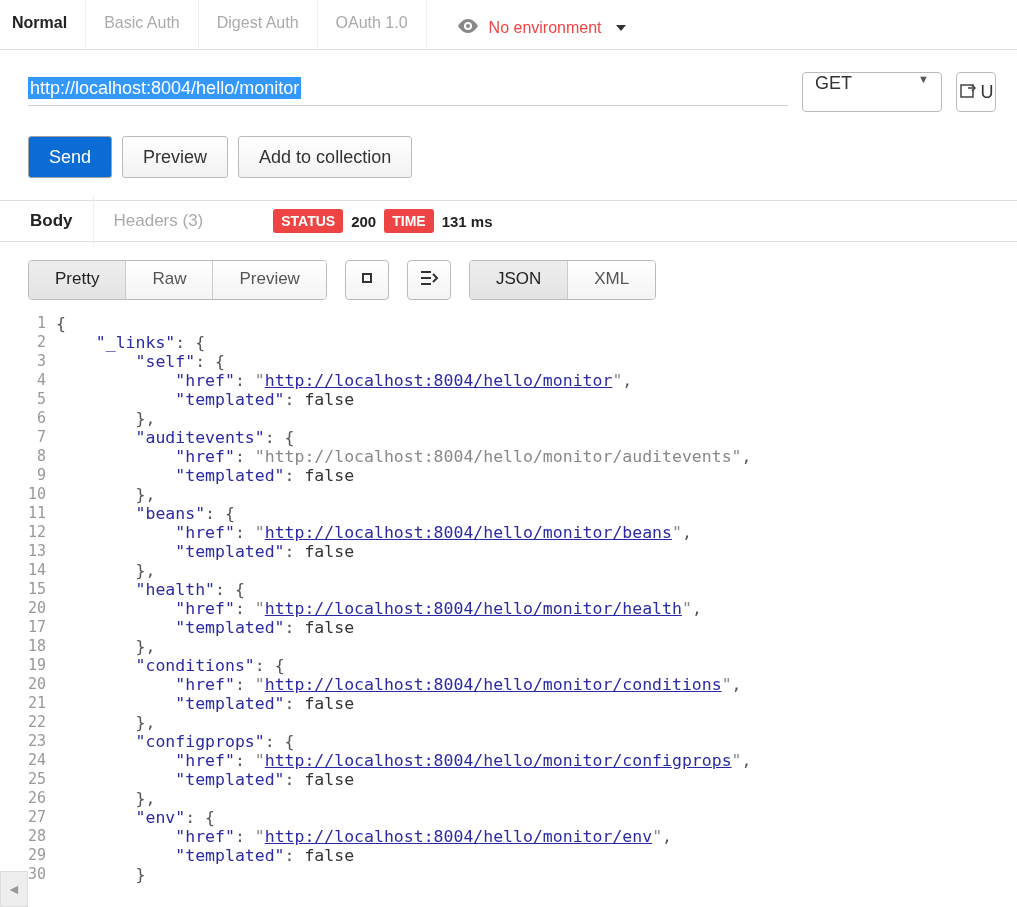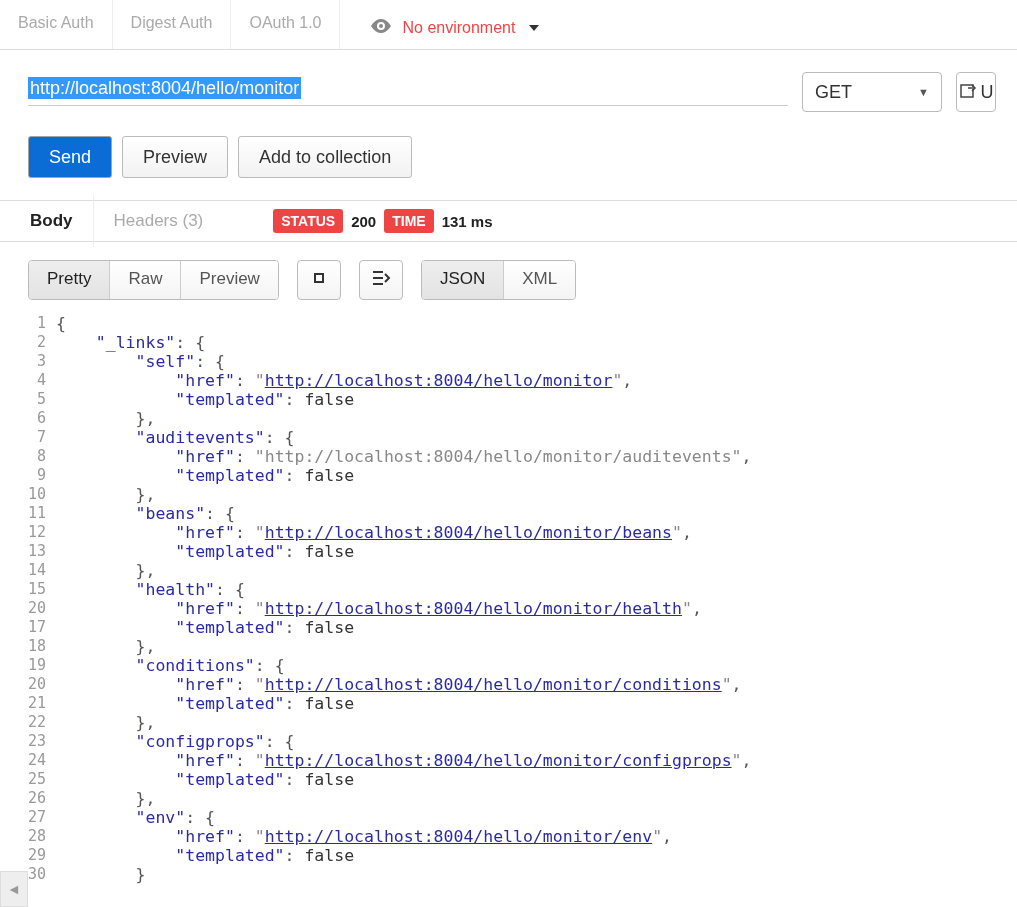--- a/index.html
+++ b/index.html
@@ -76,21 +76,21 @@
   }
   .method-select {
     flex: 0 0 140px;
     height: 40px;
     border: 1px solid #bbb;
     border-radius: 4px;
     background: #fff;
     font-size: 18px;
     padding: 0 12px;
     display: flex;
-    align-items: center;
+    align-items: flex-start;
     justify-content: space-between;
     cursor: pointer;
   }
   .method-select::after {
     content: "▼";
     font-size: 11px;
     color: #555;
   }
   .param-btn {
     flex: 0 0 40px;
@@ -172,21 +172,21 @@
     gap: 18px;
     padding: 18px 0 14px 28px;
   }
   .btn-group {
     display: flex;
     border: 1px solid #bbb;
     border-radius: 4px;
     overflow: hidden;
   }
   .btn-group .gbtn {
-    padding: 8px 18px;
+    padding: 8px 26px;
     font-size: 17px;
     background: linear-gradient(#fff, #f4f4f4);
     border-right: 1px solid #ccc;
     cursor: pointer;
     color: #555;
   }
   .btn-group .gbtn:last-child { border-right: none; }
   .btn-group .gbtn.active {
     background: linear-gradient(#eee, #e3e3e3);
     color: #222;
@@ -240,20 +240,21 @@
     align-items: center;
     justify-content: center;
     color: #999;
     cursor: pointer;
   }
 </style>
 </head>
 <body>
 
 <div class="top-tabs">
+  <div class="auth-tab first active">Normal</div>
   <div class="auth-tab">Basic Auth</div>
   <div class="auth-tab">Digest Auth</div>
   <div class="auth-tab">OAuth 1.0</div>
   <div class="env-area">
     <span class="eye-icon">
       <svg width="22" height="14" viewBox="0 0 22 14">
           <path fill="#888" d="M11 0C5 0 1 7 1 7s4 7 10 7 10-7 10-7S17 0 11 0zm0 11a4 4 0 1 1 0-8 4 4 0 0 1 0 8z"></path>
           <circle cx="11" cy="7" r="2" fill="#888"></circle>
         </svg>
     </span>

